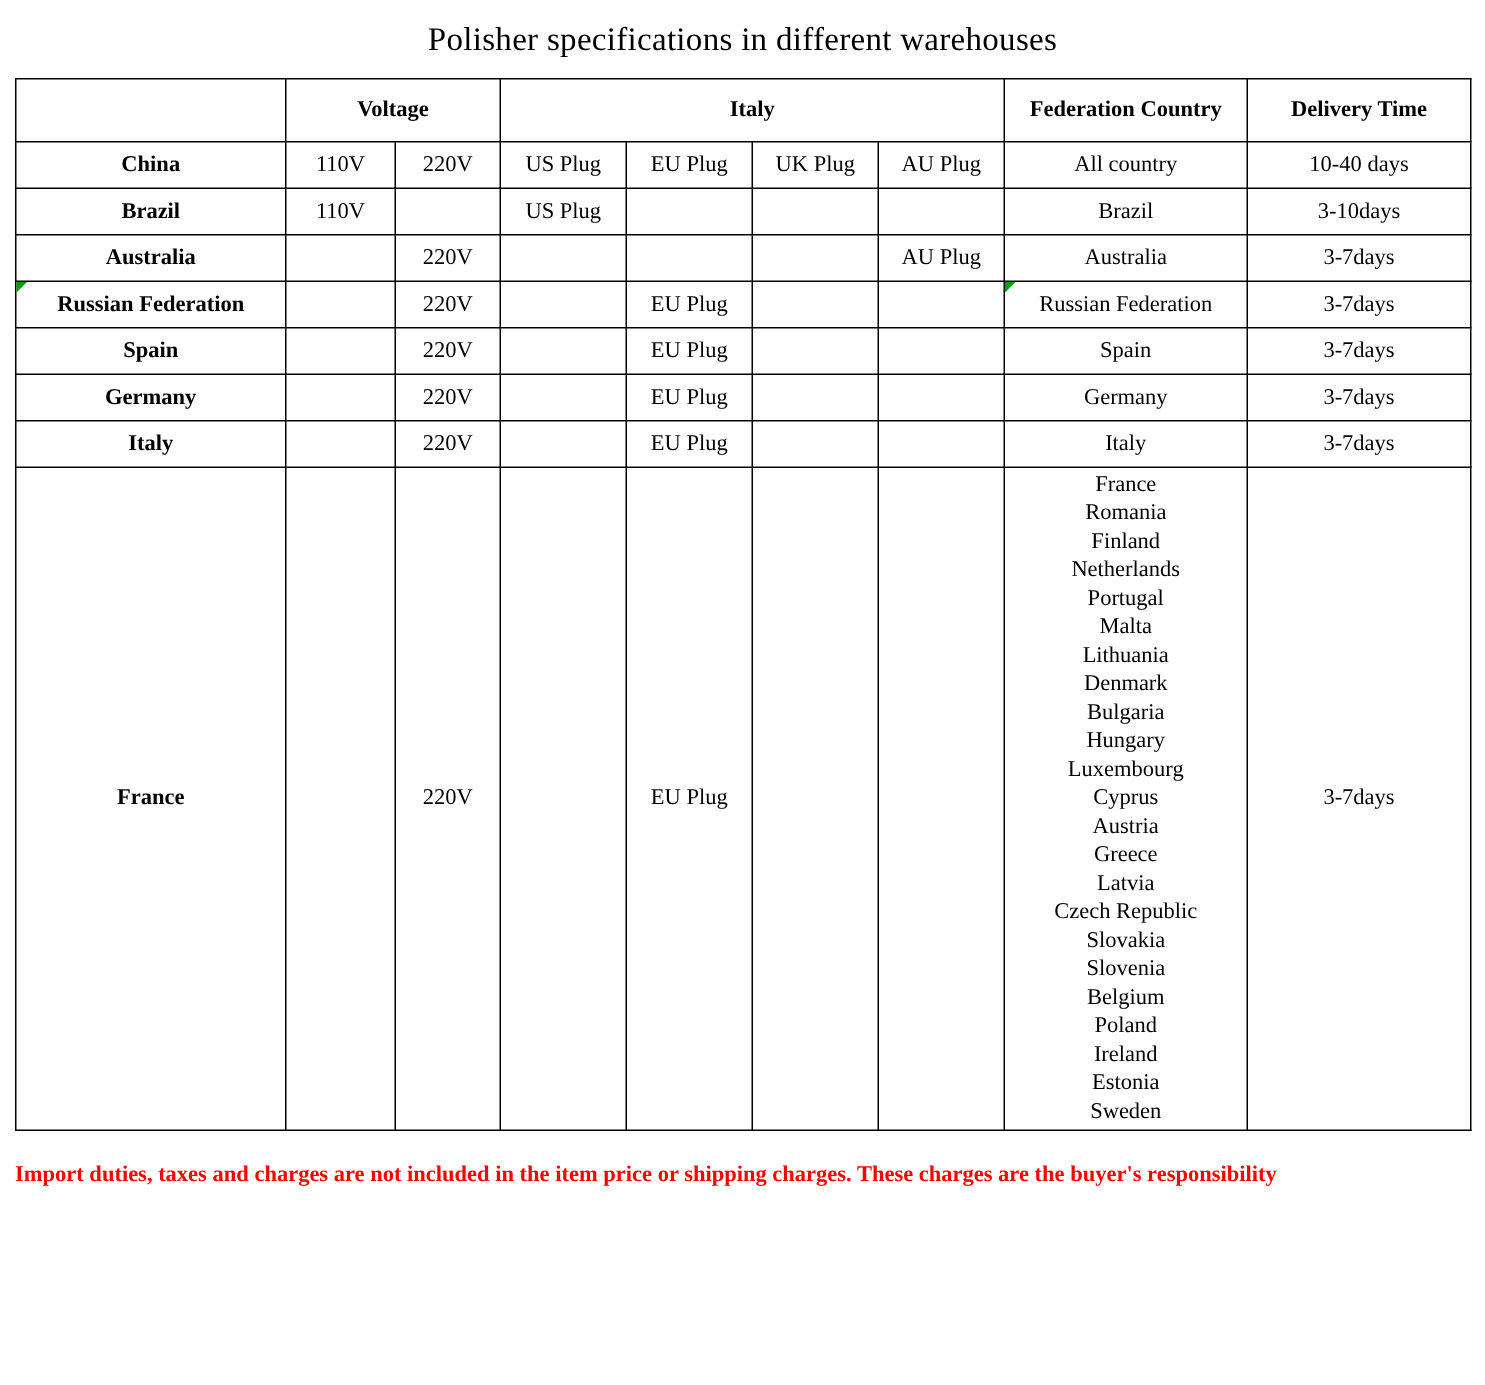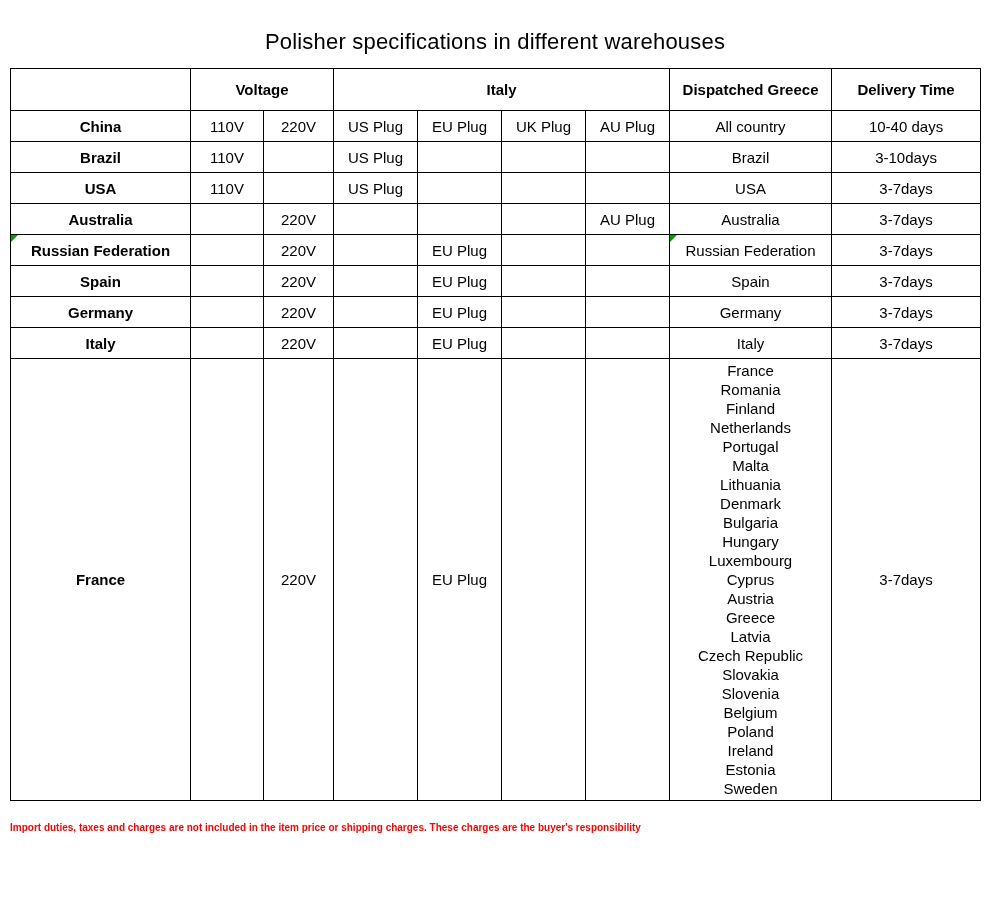--- a/index.html
+++ b/index.html
@@ -6,22 +6,23 @@
     margin: 0;
     padding: 0;
     background: #ffffff;
     font-family: "Liberation Sans", sans-serif;
     color: #000000;
   }
   .page {
     width: 990px;
     height: 923px;
     box-sizing: border-box;
-    padding: 16px 10px;
+    padding: 0 10px;
     background: #ffffff;
+    font-family: Liberation Serif, serif;
   }
   .title {
     height: 52px;
     display: flex;
     align-items: center;
     justify-content: center;
     font-size: 22px;
     font-weight: 400;
     letter-spacing: 0.2px;
   }
@@ -66,21 +67,21 @@
     position: absolute;
     top: 0;
     left: 0;
     width: 0;
     height: 0;
     border-top: 7px solid #00a000;
     border-right: 7px solid transparent;
   }
   .footer-note {
     margin-top: 21px;
-    font-size: 10px;
+    font-size: 15px;
     font-weight: 700;
     color: #ff0000;
   }
 </style>
 </head>
 <body>
 
 <div class="page">
 
   <div class="title">Polisher specifications in different warehouses</div>
@@ -95,21 +96,21 @@
       <col style="width:84px">
       <col style="width:84px">
       <col style="width:162px">
       <col style="width:149px">
     </colgroup>
     <thead>
       <tr>
         <th></th>
         <th colspan="2">Voltage</th>
         <th colspan="4">Italy</th>
-        <th>Dispatched Greece</th>
+        <th>Federation Country</th>
         <th>Delivery Time</th>
       </tr>
     </thead>
     <tbody id="table-body">
         <tr>
           <td class="name-cell">China</td>
           <td>110V</td>
           <td>220V</td>
           <td>US Plug</td>
           <td>EU Plug</td>
@@ -121,31 +122,20 @@
         <tr>
           <td class="name-cell">Brazil</td>
           <td>110V</td>
           <td></td>
           <td>US Plug</td>
           <td></td>
           <td></td>
           <td></td>
           <td>Brazil</td>
           <td>3-10days</td>
-        </tr>
-        <tr>
-          <td class="name-cell">USA</td>
-          <td>110V</td>
-          <td></td>
-          <td>US Plug</td>
-          <td></td>
-          <td></td>
-          <td></td>
-          <td>USA</td>
-          <td>3-7days</td>
         </tr>
         <tr>
           <td class="name-cell">Australia</td>
           <td></td>
           <td>220V</td>
           <td></td>
           <td></td>
           <td></td>
           <td>AU Plug</td>
           <td>Australia</td>

